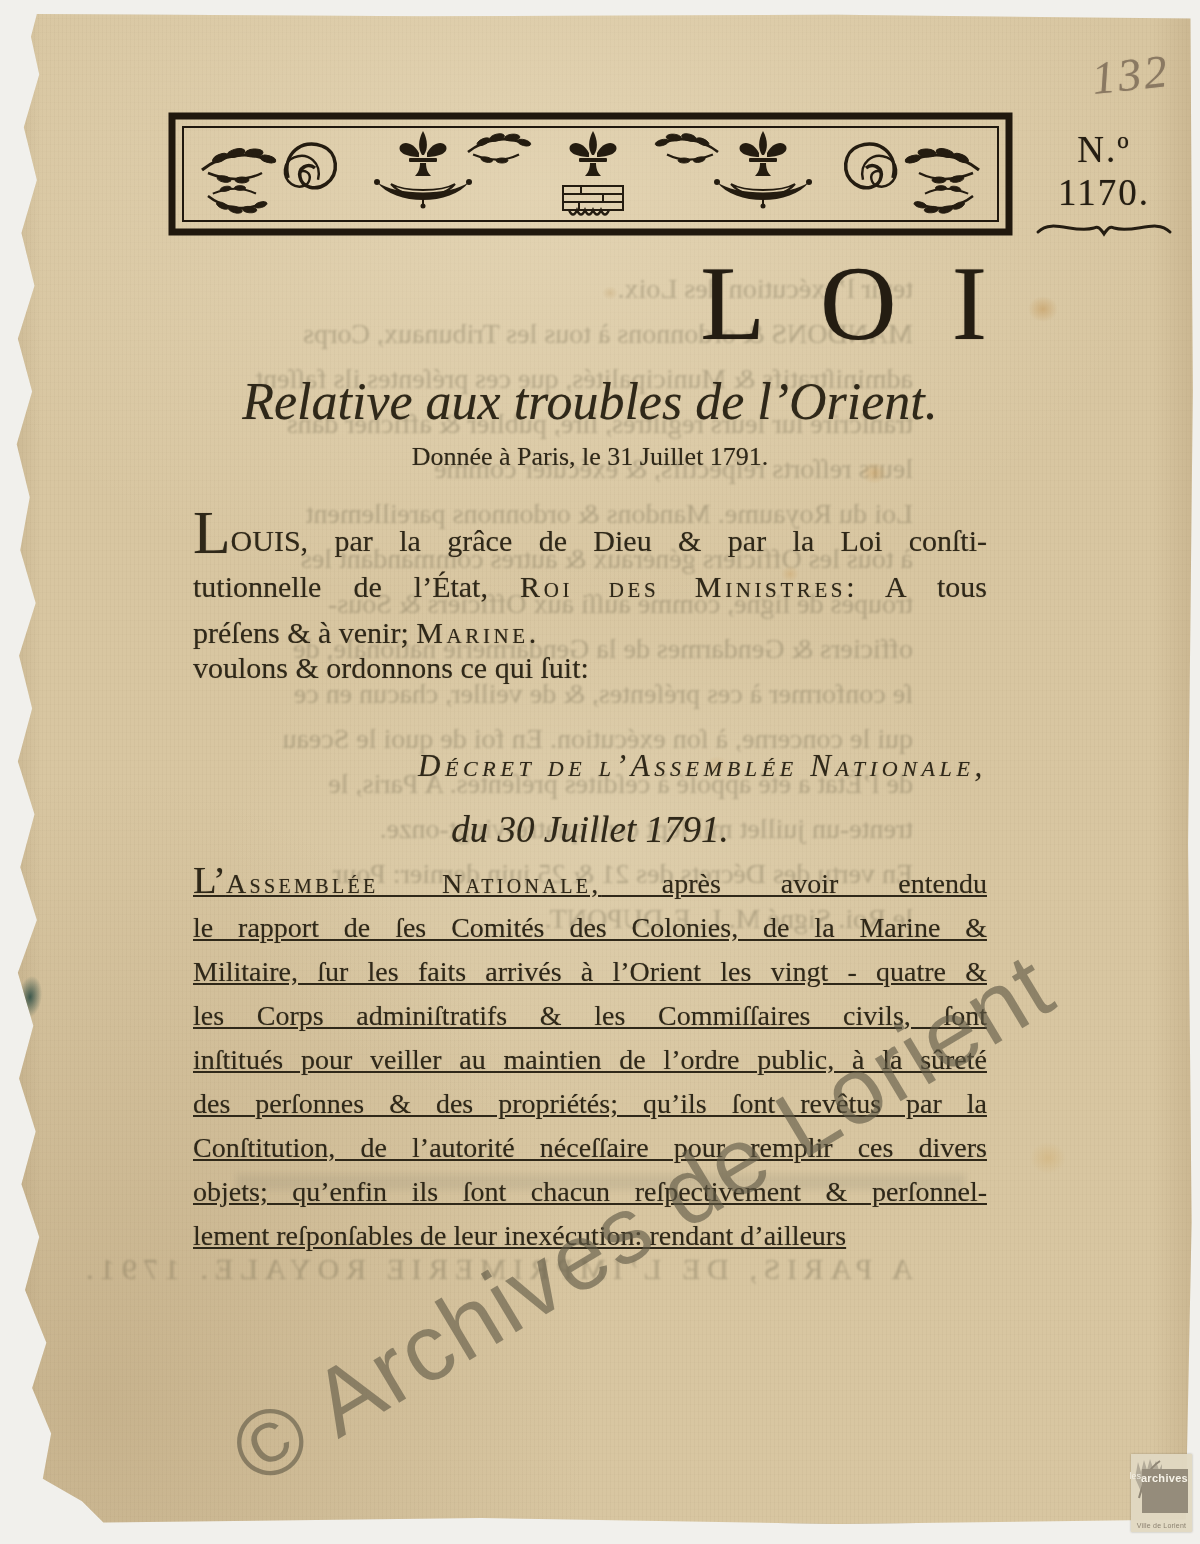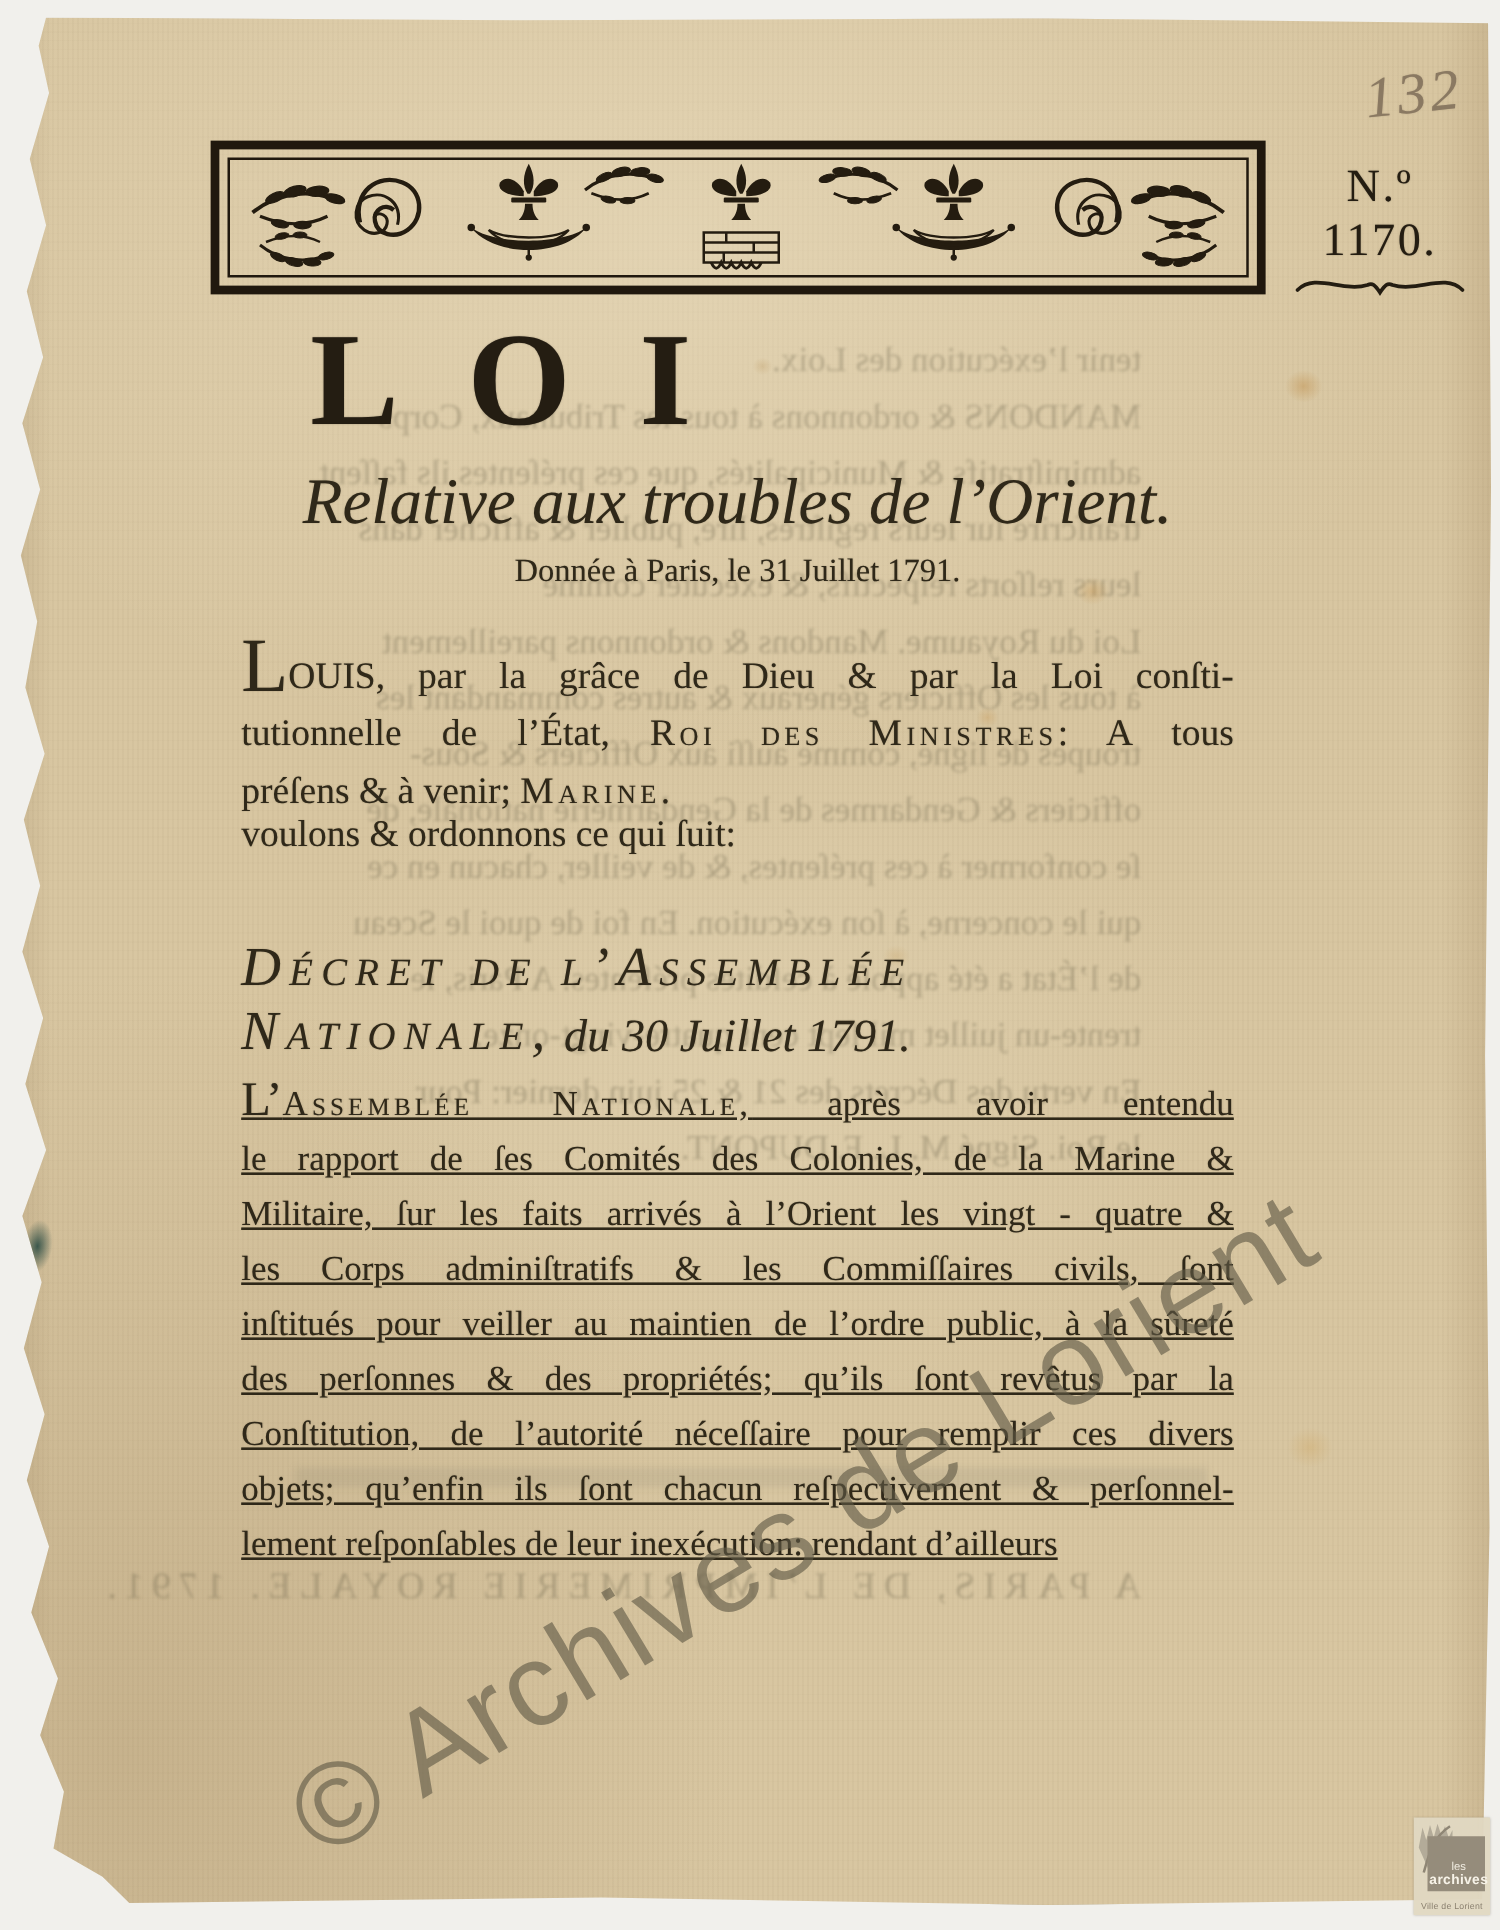--- a/index.html
+++ b/index.html
@@ -25,38 +25,38 @@
   .bl{height:45px;}
   .bl.imprint{margin-top:305px;font-size:30px;letter-spacing:.22em;}
   .folio{position:absolute;left:1092px;top:48px;font-size:46px;font-style:italic;
          color:#8a7962;transform:rotate(-6deg);letter-spacing:3px;
          text-shadow:0 0 1px rgba(138,121,98,.6);}
   .ornament{position:absolute;left:168px;top:112px;width:845px;height:124px;}
   .plate{position:absolute;left:1026px;top:128px;width:156px;text-align:center;color:#241d12;}
   .plate-no{font-size:37px;letter-spacing:2px;text-shadow:0 0 1px rgba(36,29,18,.5);}
   .plate svg{display:block;margin:0 auto;margin-top:2px;}
   .col{position:absolute;left:193px;width:794px;color:#2f2819;}
-  .title{top:246px;font-size:106px;line-height:1.1;font-weight:bold;text-align:left;
+  .title{top:246px;font-size:106px;line-height:1.1;font-weight:normal;text-align:right;
          letter-spacing:.52em;padding-left:.52em;color:#241d12;
          text-shadow:0 0 1px rgba(36,29,18,.55);}
   .subtitle{top:372px;font-size:52px;font-style:italic;text-align:center;
             text-shadow:0 0 1px rgba(47,40,25,.4);}
   .dateline{top:442px;font-size:26px;text-align:center;text-shadow:0 0 1px rgba(47,40,25,.4);}
   .para{text-shadow:0 0 1px rgba(47,40,25,.42);}
   .para1{top:518px;font-size:30px;line-height:46px;}
   .para2{top:645px;font-size:30px;line-height:45px;}
   .para3{top:862px;font-size:28px;line-height:44px;text-decoration:underline;}
   .jline{text-align:justify;text-align-last:justify;white-space:nowrap;}
   .jline.last{text-align-last:left;}
   .jline.indent{padding-left:46px;}
   .sc{font-variant:small-caps;letter-spacing:.12em;}
   .dropcap{font-size:2.05em;line-height:0;vertical-align:-0.04em;}
   .lead{font-size:1.38em;line-height:0;}
-  .heading{top:748px;font-size:44px;font-style:italic;font-variant:small-caps;
-           letter-spacing:.15em;text-align:left;text-shadow:0 0 1px rgba(47,40,25,.4);}
+  .heading{top:748px;font-size:31px;font-style:italic;font-variant:small-caps;
+           letter-spacing:.15em;text-align:right;text-shadow:0 0 1px rgba(47,40,25,.4);}
   .heading-date{top:808px;font-size:37px;font-style:italic;text-align:center;
            text-shadow:0 0 1px rgba(47,40,25,.4);}
   
   .stain{position:absolute;border-radius:50%;}
   .s1{left:1022px;top:282px;width:30px;height:26px;background:radial-gradient(closest-side,rgba(190,140,70,.45),transparent);}
   .s2{left:855px;top:448px;width:26px;height:22px;background:radial-gradient(closest-side,rgba(200,150,80,.38),transparent);}
   .s3{left:775px;top:552px;width:18px;height:16px;background:radial-gradient(closest-side,rgba(200,150,80,.32),transparent);}
   .s4{left:1024px;top:1128px;width:36px;height:32px;background:radial-gradient(closest-side,rgba(205,160,85,.30),transparent);}
   .s5{left:596px;top:272px;width:16px;height:14px;background:radial-gradient(closest-side,rgba(180,140,80,.25),transparent);}
   .s6{left:700px;top:742px;width:22px;height:18px;background:radial-gradient(closest-side,rgba(195,150,80,.22),transparent);}
@@ -67,21 +67,21 @@
   
   .watermark{position:absolute;left:238px;top:1396px;font-family:"Liberation Sans","DejaVu Sans",sans-serif;
       font-size:94px;color:rgba(96,88,70,0.62);white-space:nowrap;letter-spacing:2px;
       transform:rotate(-31deg);transform-origin:20px 50%;}
   
   .stamp{position:absolute;left:1131px;top:1454px;width:61px;height:78px;
       background:rgba(224,216,194,0.95);font-family:"Liberation Sans","DejaVu Sans",sans-serif;
       box-shadow:0 0 2px rgba(100,90,70,.4);}
   .stamp-fan{position:absolute;left:2px;top:2px;}
   .stamp-box{position:absolute;left:11px;top:15px;width:46px;height:44px;background:#958c7b;
-      display:flex;flex-direction:column;justify-content:flex-end;padding:3px 0 3px 4px;box-sizing:border-box;align-items:center;}
+      display:flex;flex-direction:row;justify-content:flex-end;padding:3px 0 3px 4px;box-sizing:border-box;}
   .st1{color:#f2eee3;font-size:9px;line-height:9px;}
   .st2{color:#f7f3e8;font-size:11px;line-height:12px;font-weight:bold;letter-spacing:.3px;}
   .stamp-caption{position:absolute;left:0;bottom:3px;width:100%;text-align:center;
       font-size:7px;color:#8b8170;letter-spacing:.2px;}
 </style>
 </head>
 <body>
 
 <div class="scene">
   <div class="paper">

